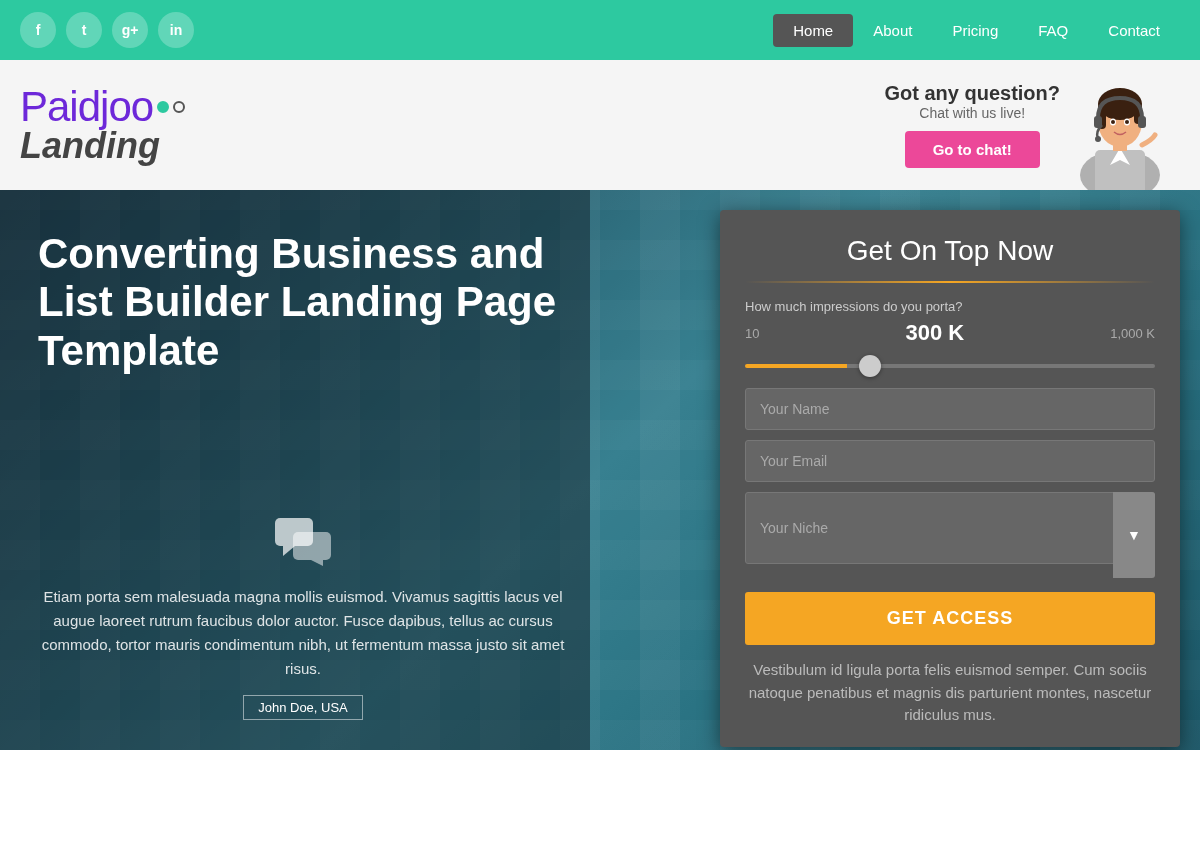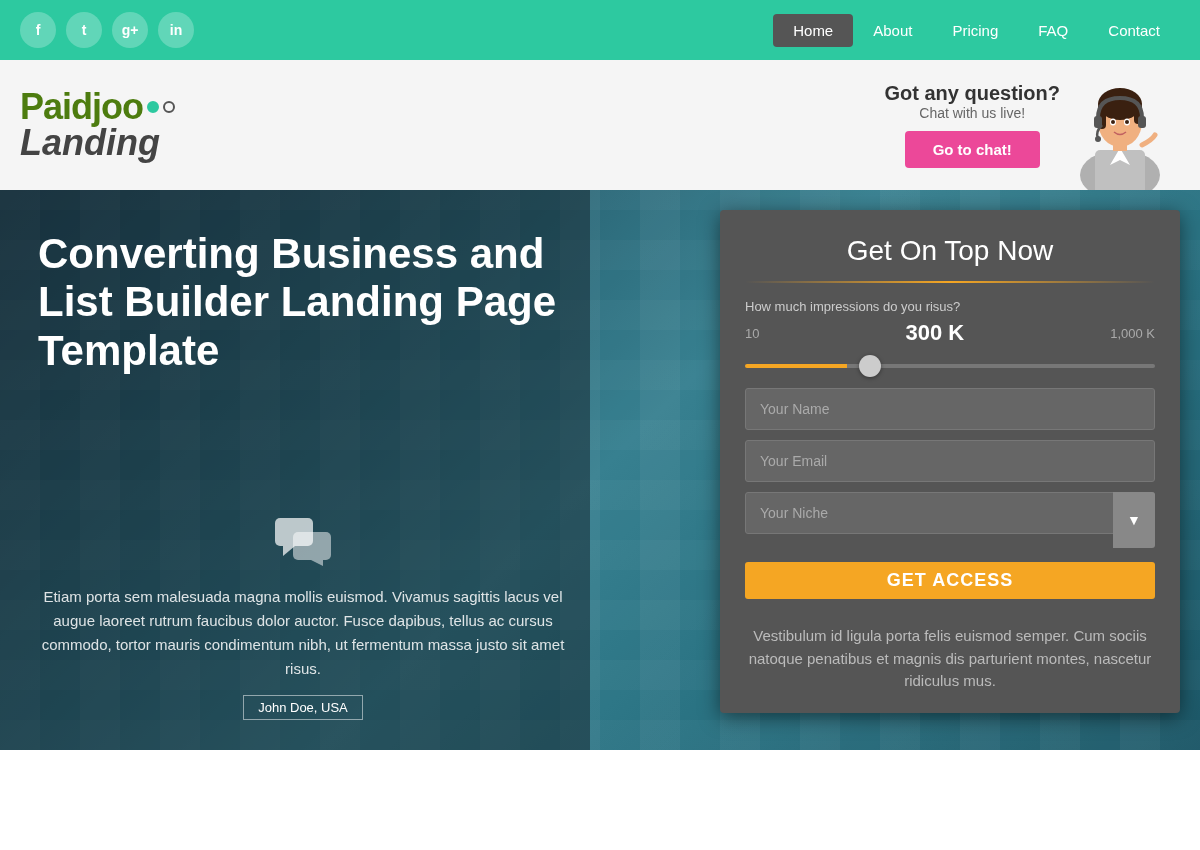--- a/index.html
+++ b/index.html
@@ -53,23 +53,23 @@
       justify-content: space-between;
       padding: 0 30px 0 20px;
       position: relative;
     }
     #logo {
       display: flex;
       flex-direction: column;
       line-height: 1.1;
     }
     #logo-paidjoo {
-      font-size: 36px;
-      font-weight: bold;
-      color: #4d7c0f;
+      font-size: 42px;
+      font-weight: normal;
+      color: #6d28d9;
       letter-spacing: -1px;
     }
     .logo-dot-filled {
       width: 12px; height: 12px;
       border-radius: 50%;
       background: #2dc9a0;
       border: 2px solid #2dc9a0;
       display: inline-block;
     }
     .logo-dot-outline {
@@ -264,21 +264,21 @@
       border: 1px solid #777;
       border-radius: 3px;
       color: #ddd;
       font-size: 14px;
       margin-bottom: 10px;
       outline: none;
     }
     .form-input::placeholder { color: #aaa; }
     #niche-select {
       width: 100%;
-      padding: 12px 14px;
+      padding: 27px 14px;
       background: #666;
       border: 1px solid #777;
       border-radius: 3px;
       color: #aaa;
       font-size: 14px;
       margin-bottom: 14px;
       outline: none;
       appearance: none;
       cursor: pointer;
     }
@@ -295,30 +295,30 @@
       border-radius: 0 3px 3px 0;
       display: flex;
       align-items: center;
       justify-content: center;
       pointer-events: none;
       color: white;
       font-size: 14px;
     }
     #get-access-btn {
       width: 100%;
-      padding: 8px;
+      padding: 16px;
       background: #f5a623;
       color: white;
       border: none;
       border-radius: 3px;
       font-size: 18px;
       font-weight: bold;
       letter-spacing: 1px;
       cursor: pointer;
-      margin-bottom: 26px;
+      margin-bottom: 14px;
     }
     #form-disclaimer {
       font-size: 15px;
       color: #bbb;
       text-align: center;
       line-height: 1.5;
     }
 
     
     #bottom-section {
@@ -415,21 +415,21 @@
       </div>
       <div id="hero-quote-text">Etiam porta sem malesuada magna mollis euismod. Vivamus sagittis lacus vel augue laoreet rutrum faucibus dolor auctor. Fusce dapibus, tellus ac cursus commodo, tortor mauris condimentum nibh, ut fermentum massa justo sit amet risus.</div>
       <div id="hero-author">John Doe, USA</div>
     </div>
   </div>
 
   <div id="form-panel">
     <div id="form-title">Get On Top Now</div>
     <div id="form-divider"></div>
 
-    <div id="impressions-label">How much impressions do you risus?</div>
+    <div id="impressions-label">How much impressions do you porta?</div>
     <div id="slider-row">
       <span id="slider-min">10</span>
       <span id="slider-value">300 K</span>
       <span id="slider-max">1,000 K</span>
     </div>
     <div id="slider-container">
       <input type="range" id="impressions-slider" min="10" max="1000" value="300" style="">
     </div>
 
     <input type="text" class="form-input" placeholder="Your Name" style="">

